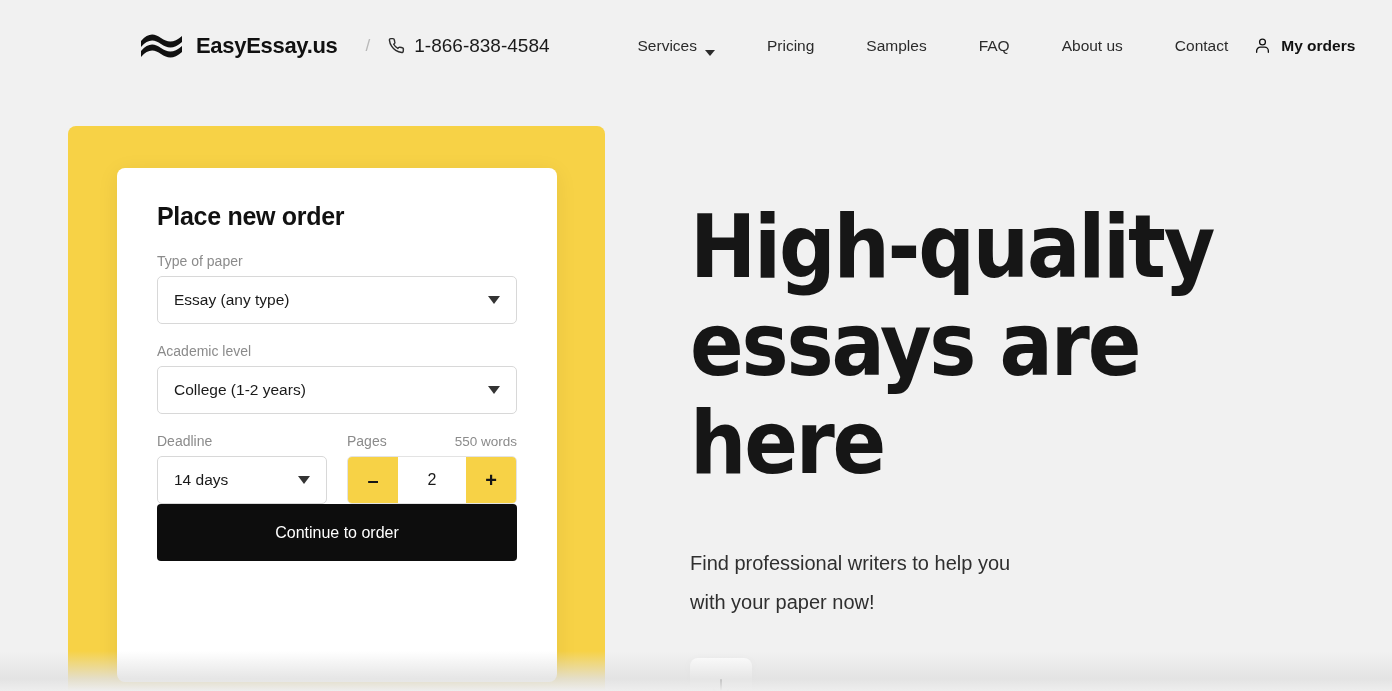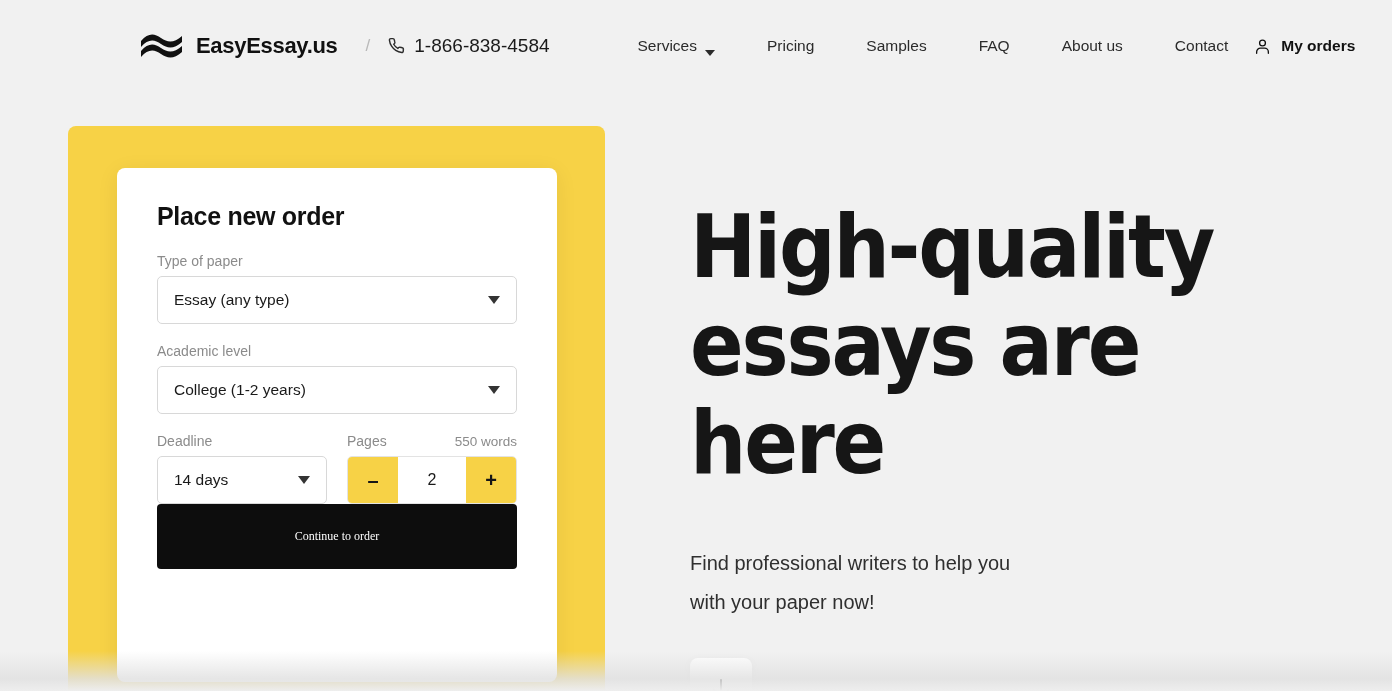--- a/index.html
+++ b/index.html
@@ -101,21 +101,21 @@
   .header-right {
     display: flex;
     align-items: center;
     margin-left: auto;
     margin-right: 82px;
     gap: 0;
   }
 
   .my-orders {
     display: flex;
-    align-items: flex-end;
+    align-items: center;
     gap: 10px;
     font-size: 15.5px;
     font-weight: bold;
     color: #111;
     margin-right: 38px;
     white-space: nowrap;
     cursor: pointer;
   }
 
   .user-icon { width: 17px; height: 17px; display:block; }
@@ -261,28 +261,28 @@
 
   .price-value {
     font-size: 27px;
     font-weight: bold;
     color: #111;
     letter-spacing: -0.5px;
   }
 
   .continue-btn {
     width: 100%;
-    height: 65px;
+    height: 57px;
     background: #0d0d0d;
     color: #fff;
     border: none;
     border-radius: 4px;
-    font-size: 12px;
-    cursor: pointer;
-    font-family: Liberation Serif, serif;
+    font-size: 16px;
+    cursor: pointer;
+    font-family: Liberation Sans, sans-serif;
   }
 
   
   .hero {
     position: absolute;
     left: 690px;
     top: 198px;
     width: 640px;
   }
 

